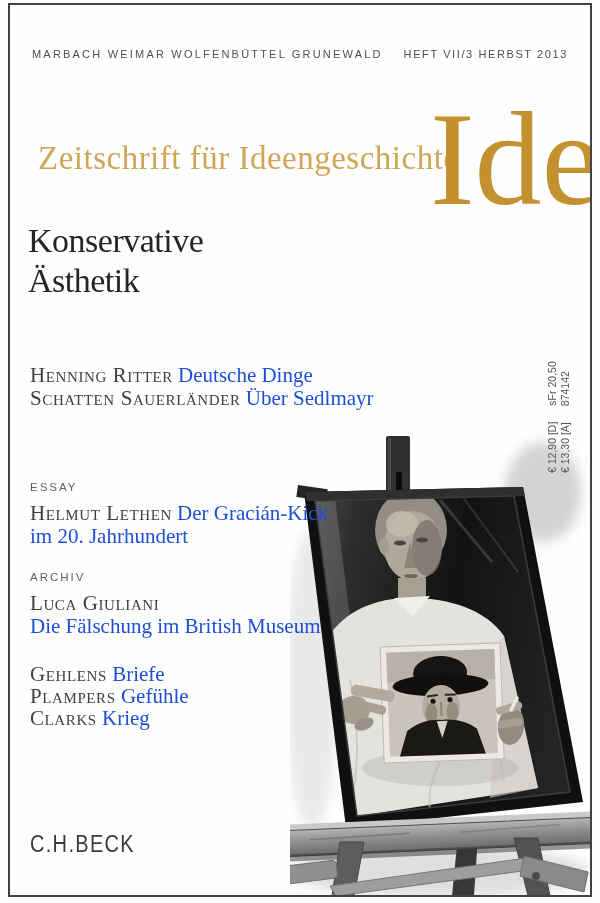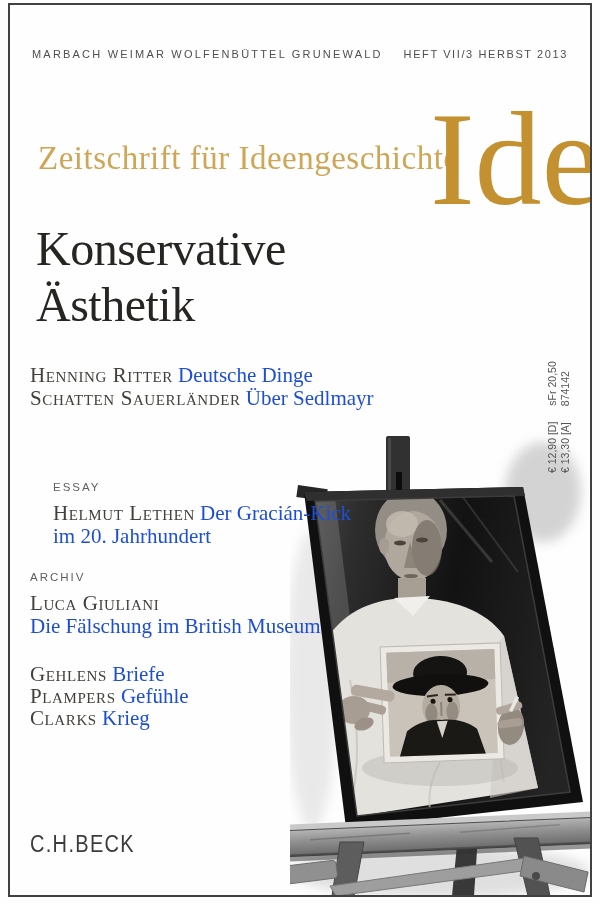--- a/index.html
+++ b/index.html
@@ -25,34 +25,34 @@
   .subtitle{
     position:absolute; left:30px; top:140px; font-size:33px; color:#cea655;
     letter-spacing:0.5px; white-space:nowrap;
   }
   .logo-word{
     position:absolute; left:422px; top:92px; font-size:134px; line-height:1;
     color:#c3912f; white-space:nowrap;
   }
   
   .title{
-    position:absolute; left:36px; top:221px; z-index:5;
-    font-size:48px; line-height:1.17; letter-spacing:-0.5px; color:#262522;
+    position:absolute; left:28px; top:221px; z-index:5;
+    font-size:34px; line-height:1.17; letter-spacing:-0.5px; color:#262522;
   }
   .title div{white-space:nowrap;}
   
   .sc{font-variant:small-caps; letter-spacing:0.6px; color:#43403b;}
   .it{color:#1d4ed8;}
   .tline{white-space:nowrap; font-size:21px; line-height:23px;}
   .contributors{position:absolute; left:30px; top:364px; z-index:5;}
   .sec-label{
     font-family:"Liberation Sans","DejaVu Sans",sans-serif;
     font-size:11.5px; letter-spacing:2px; color:#5f5f5f;
   }
-  .essay{position:absolute; left:30px; top:481px; z-index:5;margin-left:23px;}
+  .essay{position:absolute; left:30px; top:481px; z-index:5;}
   .essay .sec-label{margin-bottom:9px;}
   .archiv{position:absolute; left:30px; top:571px; z-index:5;}
   .archiv .sec-label{margin-bottom:9px;}
   .misc{position:absolute; left:30px; top:663px; z-index:5;}
   .misc .tline{line-height:22px;}
   
   .price{
     position:absolute; left:546px; top:473px; z-index:6;
     transform:rotate(-90deg); transform-origin:0 0;
     font-family:"Liberation Sans","DejaVu Sans",sans-serif;

